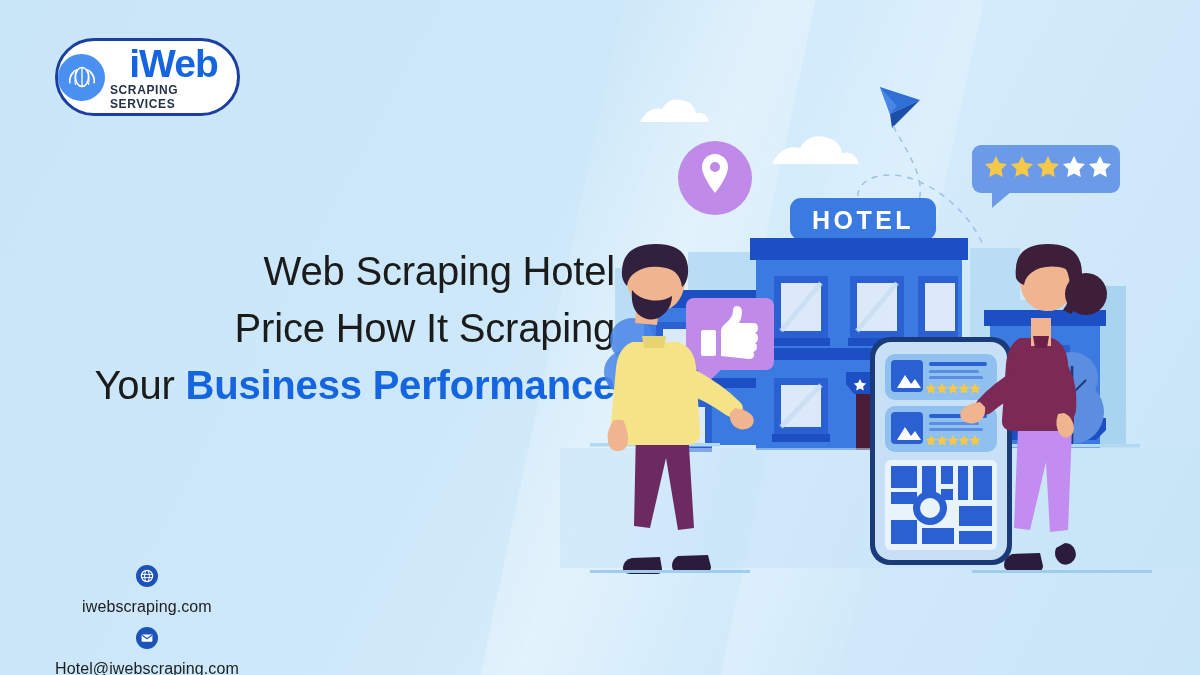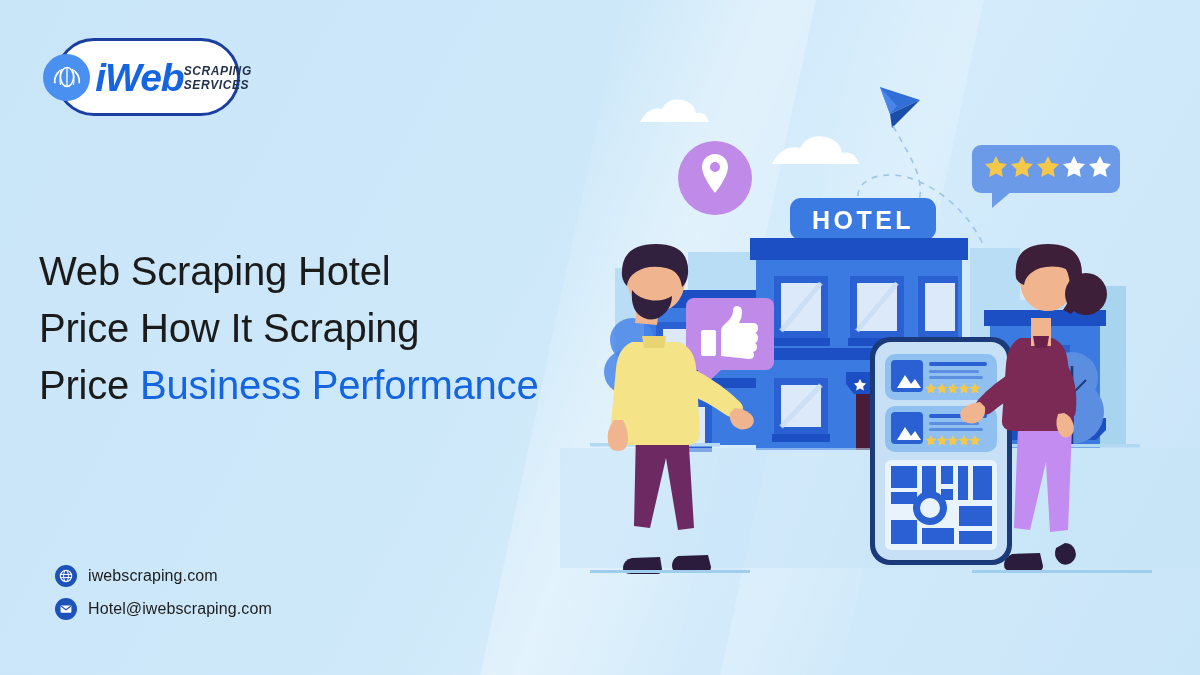--- a/index.html
+++ b/index.html
@@ -33,44 +33,44 @@
     border:3px solid #1a3fa0;
     border-radius:39px;
     display:flex; align-items:center; justify-content:center; gap:5px;
   }
   .logo-mark {
     width:47px; height:47px; border-radius:50%;
     background:#4a90f0;
     display:flex; align-items:center; justify-content:center;
     flex:0 0 auto;
   }
-  .logo-text-block { display:flex; flex-direction:row; align-items:center; margin-top:2px;font-style:italic; }
+  .logo-text-block { display:flex; flex-direction:column; align-items:center; margin-top:2px; }
   .logo-word {
     font-size:39px; font-weight:bold; color:#1565e0;
     letter-spacing:-1px; line-height:.95;
     font-family:"Liberation Sans", sans-serif;
   }
   .logo-sub {
     font-size:12px; color:#24324a; letter-spacing:.6px;
     font-weight:bold; margin-top:1px;
     font-family:"Liberation Sans", sans-serif;
   }
 
   
   .headline {
-    position:absolute; left:39px; top:243px;
+    position:absolute; left:55px; top:243px;
     width:560px;
     font-size:40px; line-height:1.42;
-    color:#1b1b1b; font-weight:normal; letter-spacing:-.2px;
-  }
-  .headline .accent { color:#1565e0; font-weight:normal; }
+    color:#1b1b1b; font-weight:normal; letter-spacing:-.2px;text-align:right;
+  }
+  .headline .accent { color:#1565e0; font-weight:bold; }
 
   
   .contacts { position:absolute; left:55px; top:565px; }
-  .contact-row { display:flex; align-items:center; gap:11px; margin-bottom:11px; }
+  .contact-row { display:flex; align-items:center; gap:11px; margin-bottom:11px;flex-direction:column; }
   .contact-ico {
     width:22px; height:22px; border-radius:50%;
     background:#1d52b8; flex:0 0 auto;
     display:flex; align-items:center; justify-content:center;
   }
   .contact-text { font-size:16px; color:#1d1d1d; letter-spacing:.1px; }
 
   
   .art { position:absolute; left:560px; top:0; width:640px; height:675px; }
   .art svg { display:block; }
@@ -97,21 +97,21 @@
     </div>
     <div class="logo-text-block">
       <div class="logo-word">iWeb</div>
       <div class="logo-sub">SCRAPING SERVICES</div>
     </div>
   </div>
 
   <h1 class="headline">
     <span>Web Scraping Hotel</span><br>
     <span>Price How It Scraping</span><br>
-    <span>Price </span><span class="accent">Business Performance</span>
+    <span>Your </span><span class="accent">Business Performance</span>
   </h1>
 
   <div class="contacts">
     <div class="contact-row">
       <span class="contact-ico">
         <svg width="14" height="14" viewBox="0 0 14 14">
           <circle cx="7" cy="7" r="5.6" fill="none" stroke="#fff" stroke-width="1.2"></circle>
           <ellipse cx="7" cy="7" rx="2.4" ry="5.6" fill="none" stroke="#fff" stroke-width="1"></ellipse>
           <path d="M1.6 5.4 H12.4 M1.6 8.6 H12.4" stroke="#fff" stroke-width="1"></path>
         </svg>

